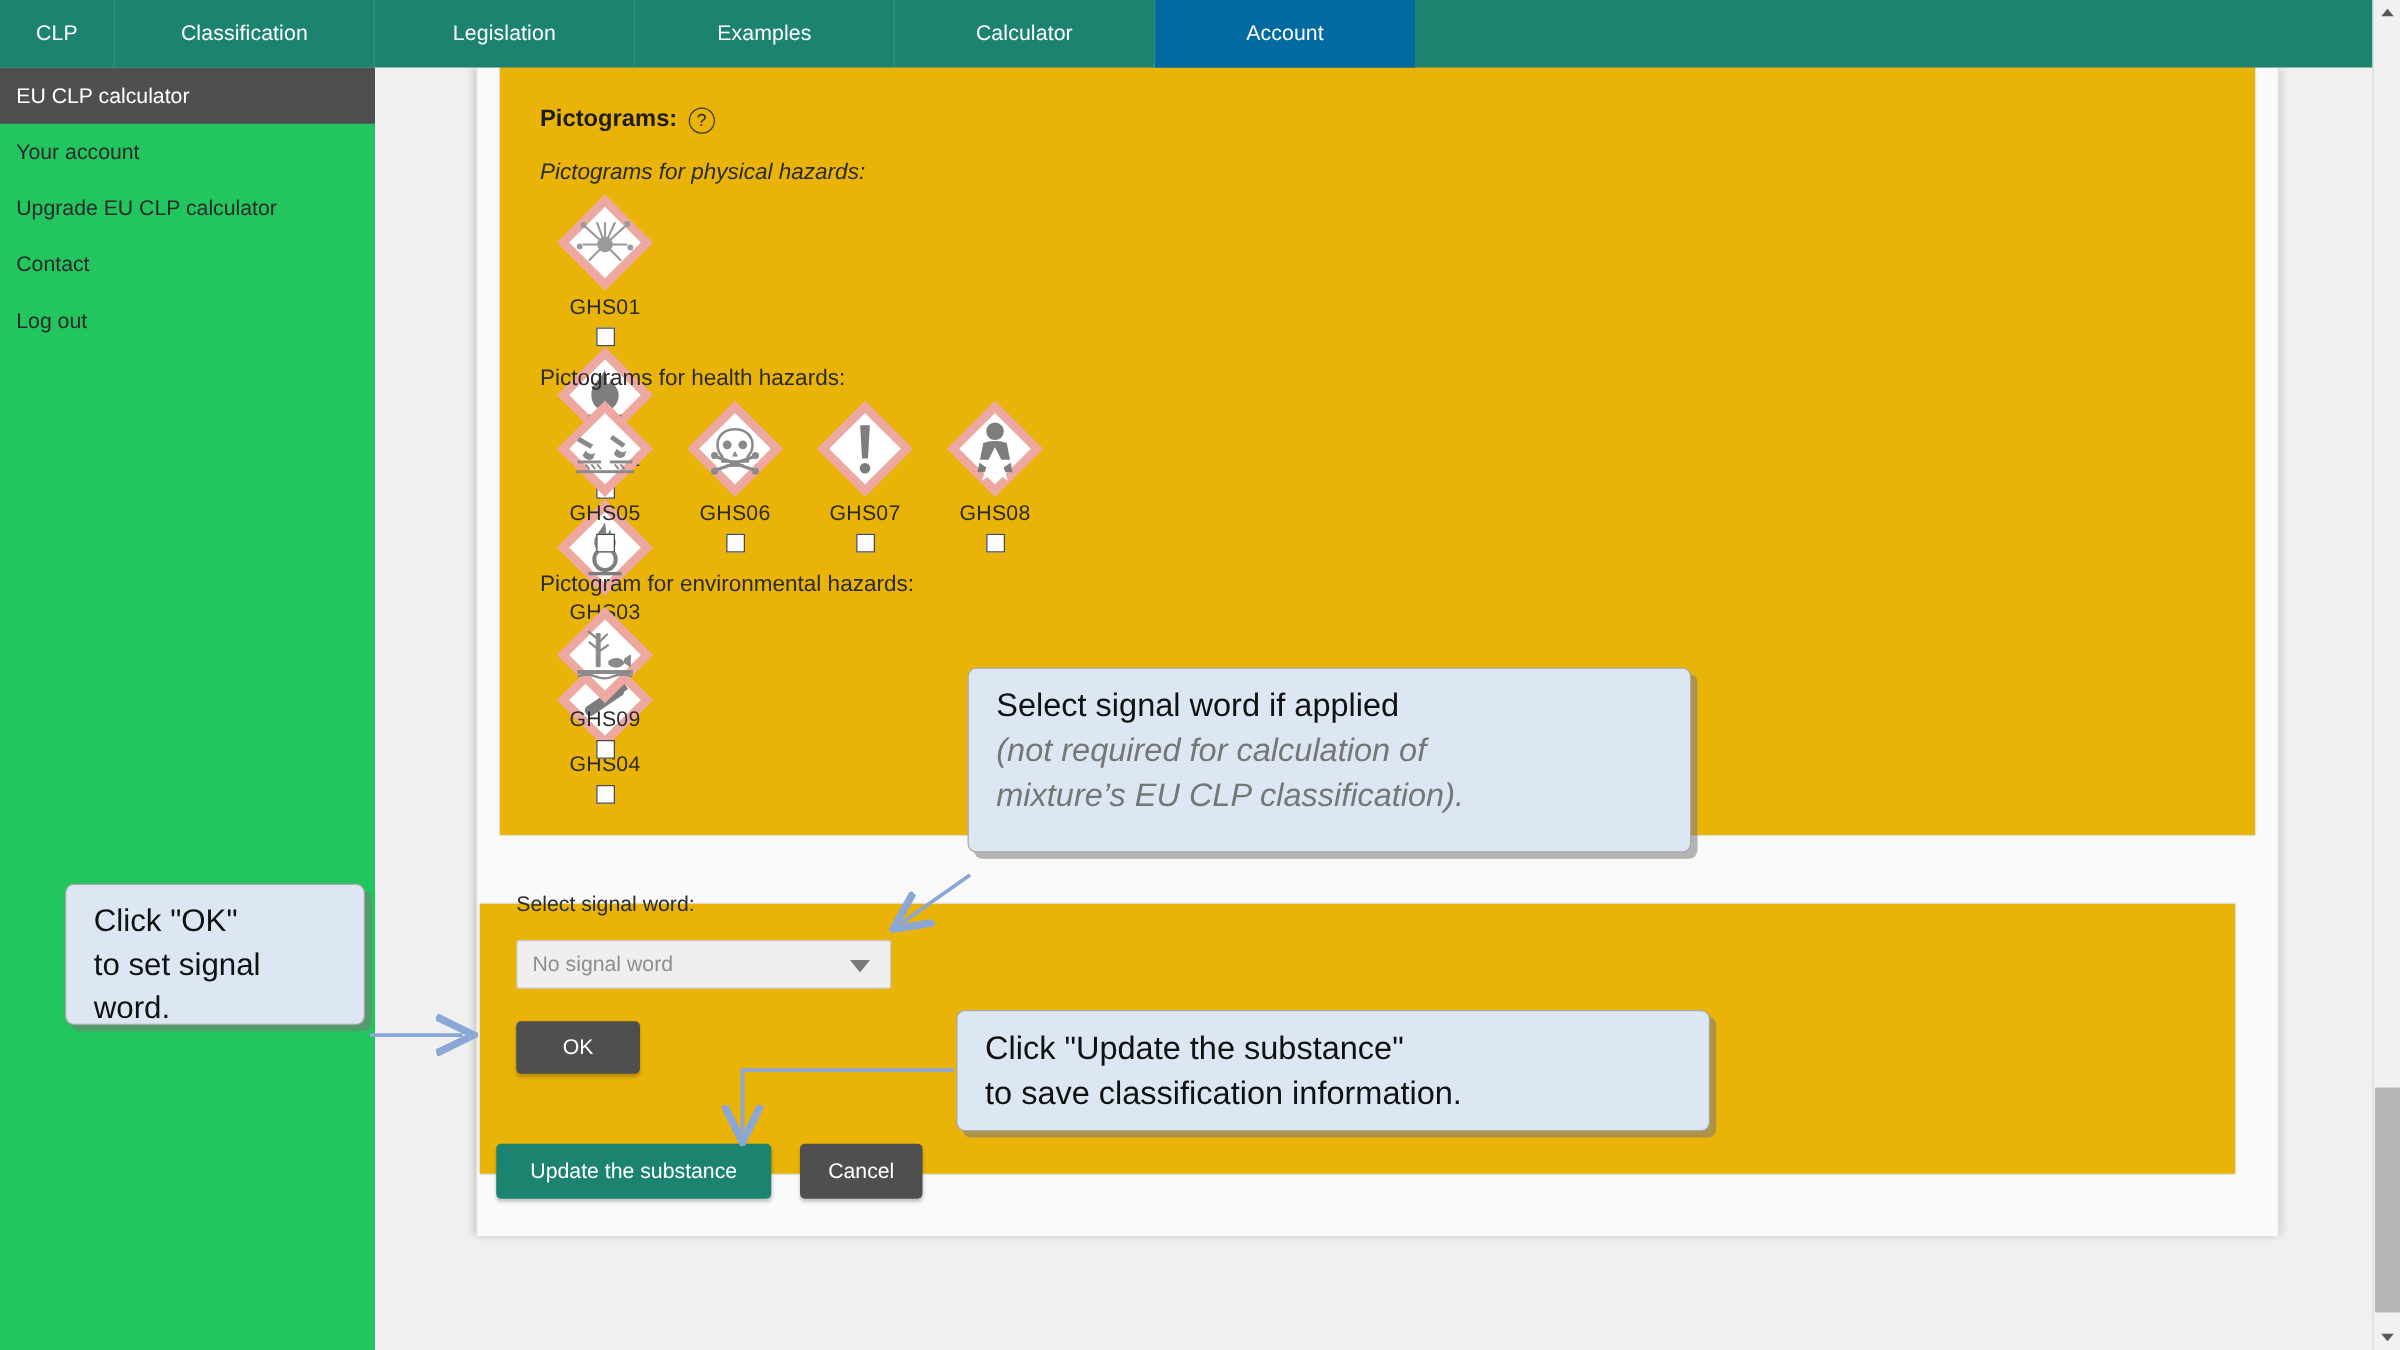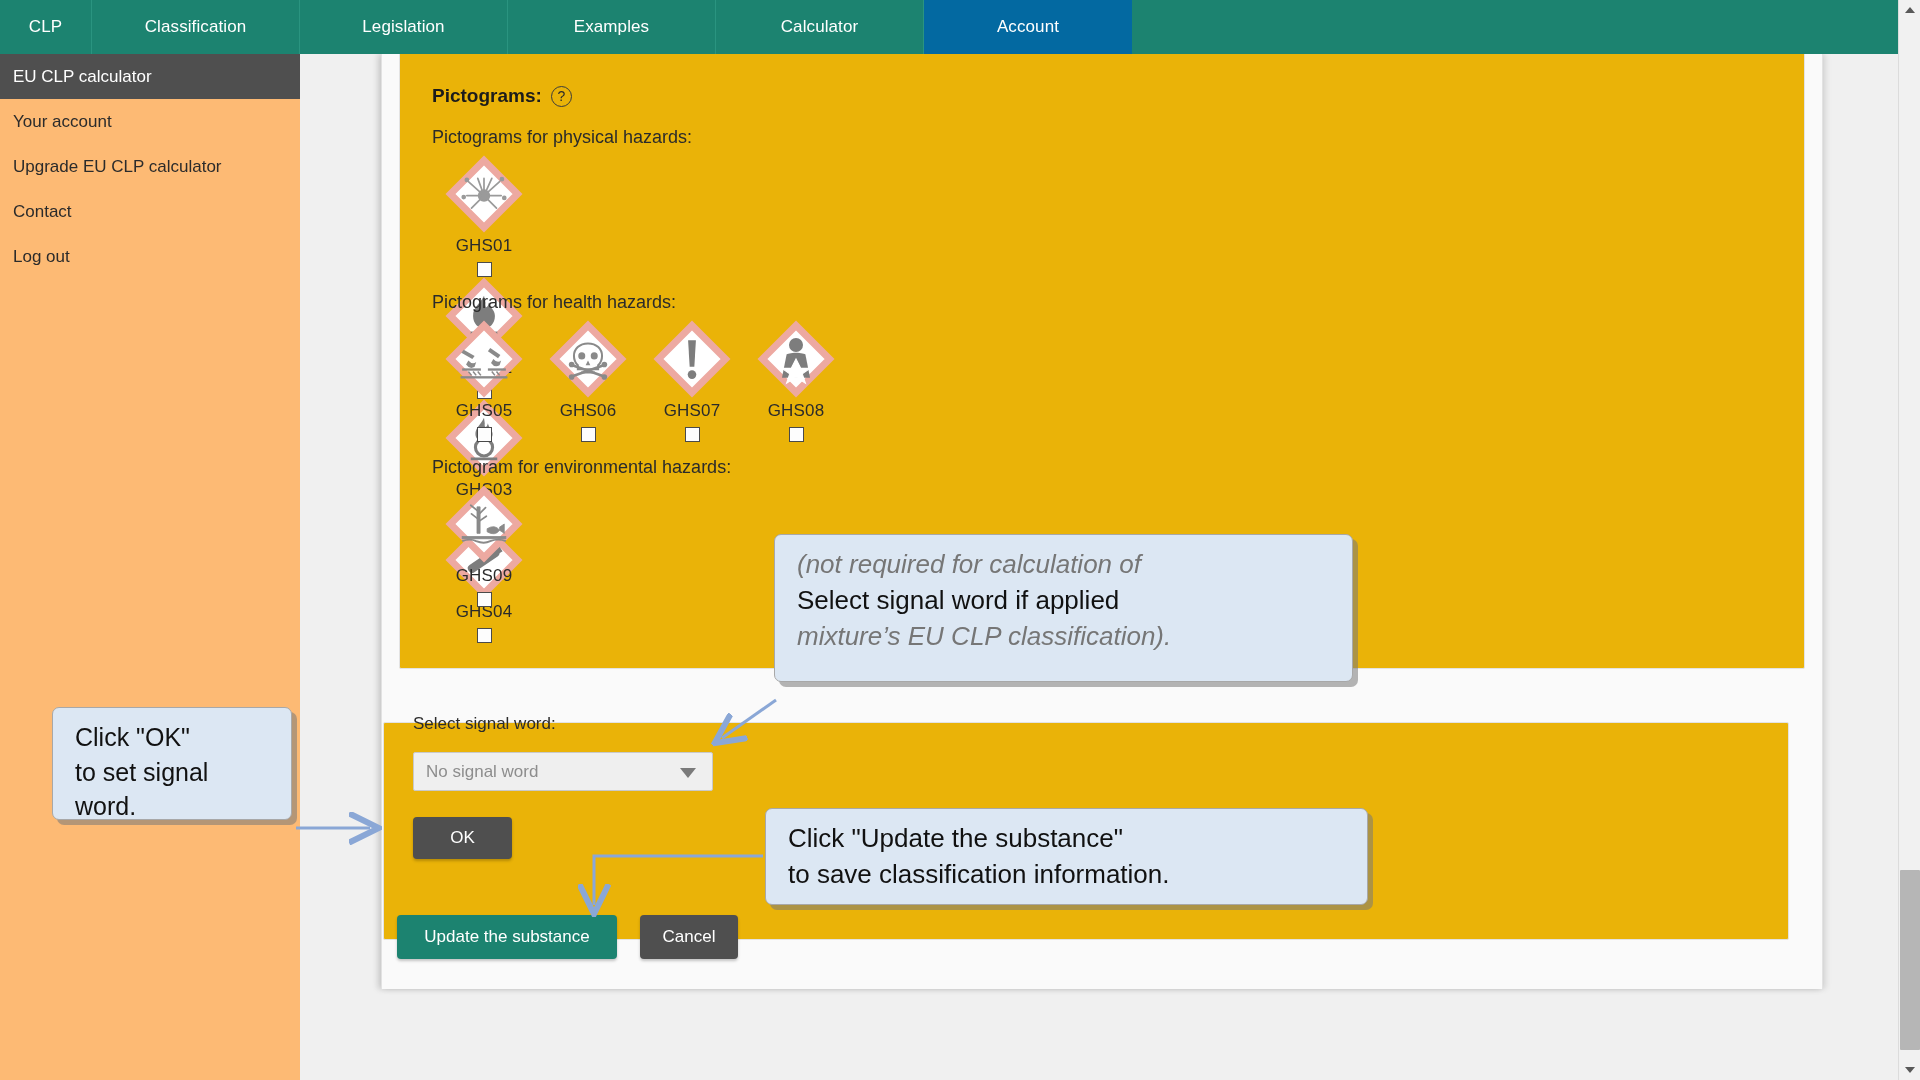--- a/index.html
+++ b/index.html
@@ -31,21 +31,21 @@
     user-select: none;
   }
   .navtab.clp { width: 92px; }
   .navtab.w1  { width: 208px; }
   .navtab.active { background: #0369a1; border-right: none; }
 
   
   #sidebar {
     position: absolute; left: 0; top: 54px;
     width: 300px; height: 1026px;
-    background: #fdba74;
+    background: #22c55e;
     z-index: 20;
   }
   .side-item {
     height: 45px;
     display: flex; align-items: center;
     padding-left: 13px;
     font-size: 17px;
     color: #2b2b2b;
     cursor: pointer;
   }
@@ -272,21 +272,21 @@
 
 <div id="panel">
 
   <div class="card" id="card-picto">
 
     <div class="card-title" style="left:32px; top:40px;">
       <span>Pictograms:</span>
       <span class="qmark">?</span>
     </div>
 
-    <div class="sub-label" style="left:32px; top:82px;">Pictograms for physical hazards:</div>
+    <div class="sub-label" style="left:32px; top:82px;font-style:italic;">Pictograms for physical hazards:</div>
 
     <div class="picto-row" style="left:32px; top:110px;flex-direction:column;">
       <div class="picto">
         <div class="diamond-wrap">
           <svg viewBox="0 0 100 100">
             <polygon points="50,7 93,50 50,93 7,50" fill="#ffffff" stroke="#eda9a1" stroke-width="9"></polygon>
             <g fill="#9a9a9a" stroke="#9a9a9a" stroke-width="2">
               <circle cx="50" cy="52" r="7"></circle>
               <path d="M50 52 L30 34 M50 52 L70 34 M50 52 L28 52 M50 52 L72 52 M50 52 L34 68 M50 52 L66 68 M50 52 L50 30 M50 52 L42 30 M50 52 L60 30" stroke-width="2.2" fill="none" stroke-linecap="round"></path>
               <circle cx="28" cy="32" r="2"></circle>
@@ -472,22 +472,22 @@
   <path d="M763 856 L594 856 L594 905" fill="none" stroke="#8aa7d6" stroke-width="3" marker-end="url(#ah)"></path>
 </svg>
 
 <div class="callout" id="callout-left">
   <div class="line">Click "OK"</div>
   <div class="line">to set signal</div>
   <div class="line">word.</div>
 </div>
 
 <div class="callout" id="callout-signal">
+  <div class="line">Select signal word if applied</div>
   <div class="line it">(not required for calculation of</div>
-  <div class="line">Select signal word if applied</div>
   <div class="line it">mixture’s EU CLP classification).</div>
 </div>
 
 <div class="callout" id="callout-update">
   <div class="line">Click "Update the substance"</div>
   <div class="line">to save classification information.</div>
 </div>
 
 <div id="scrollbar">
   <div id="sb-up">

